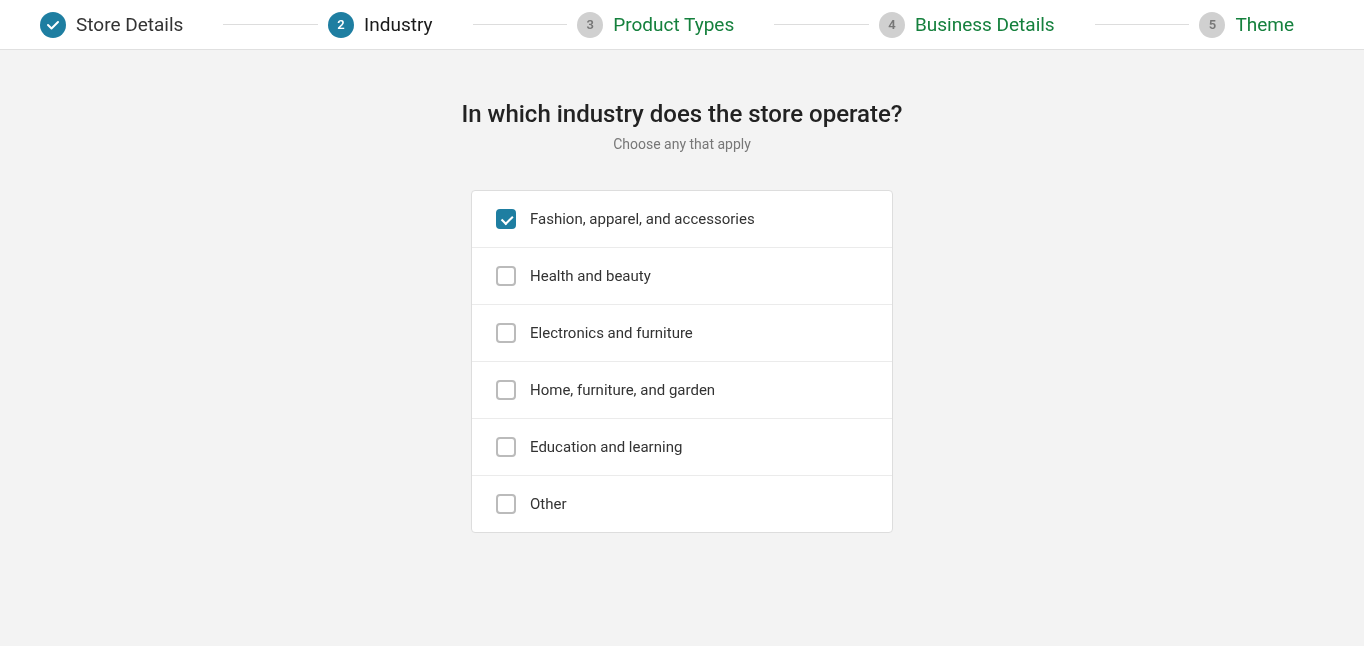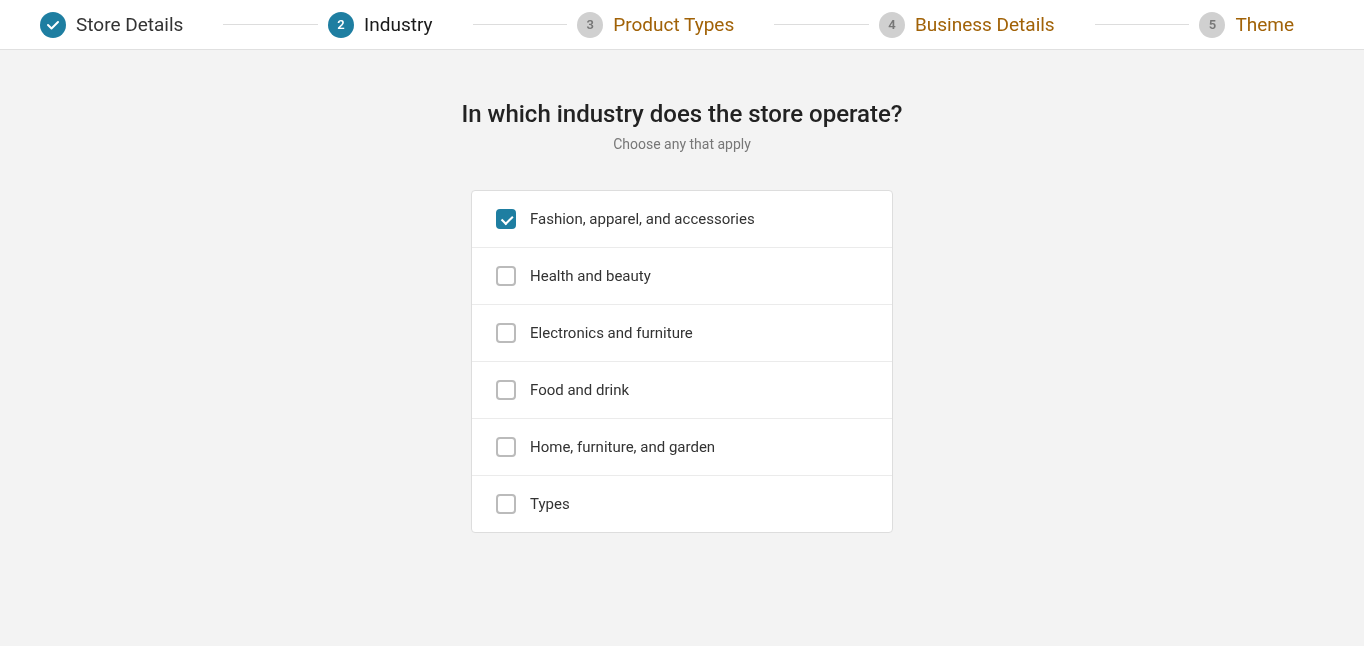--- a/index.html
+++ b/index.html
@@ -70,21 +70,21 @@
       font-size: 19px;
       color: #333;
     }
 
     .step-label.active {
       font-weight: 400;
       color: #1a1a1a;
     }
 
     .step-label.inactive {
-      color: #a16207;
+      color: #15803d;
     }
 
     .step-separator {
       flex: 1;
       height: 1px;
       background: #ddd;
       margin: 0 10px;
     }
 
     
@@ -244,32 +244,32 @@
     <div class="checkbox-item">
       <div class="custom-checkbox"></div>
       <span class="checkbox-label">Health and beauty</span>
     </div>
 
     <div class="checkbox-item">
       <div class="custom-checkbox"></div>
       <span class="checkbox-label">Electronics and furniture</span>
     </div>
 
-    <div class="checkbox-item">
-      <div class="custom-checkbox"></div>
-      <span class="checkbox-label">Food and drink</span>
-    </div>
 
     <div class="checkbox-item">
       <div class="custom-checkbox"></div>
       <span class="checkbox-label">Home, furniture, and garden</span>
     </div>
 
 
-
-    <div class="checkbox-item">
-      <div class="custom-checkbox"></div>
-      <span class="checkbox-label">Types</span>
+    <div class="checkbox-item">
+      <div class="custom-checkbox"></div>
+      <span class="checkbox-label">Education and learning</span>
+    </div>
+
+    <div class="checkbox-item">
+      <div class="custom-checkbox"></div>
+      <span class="checkbox-label">Other</span>
     </div>
 
   </div>
 
 </main>
 
 </body></html>

